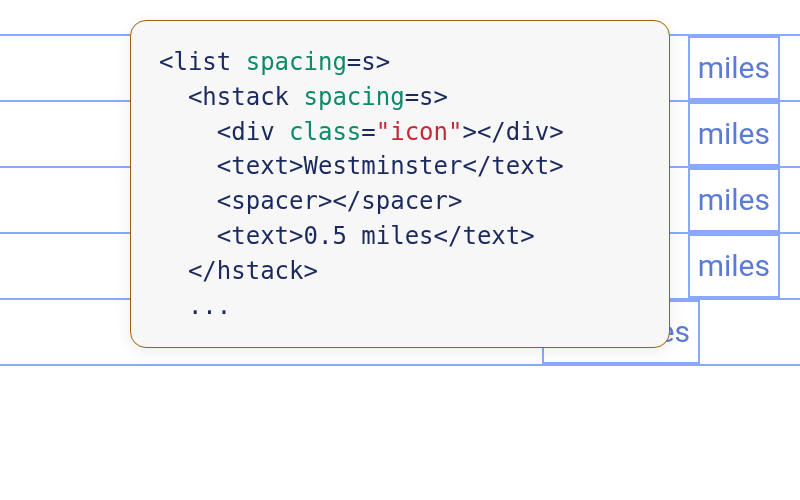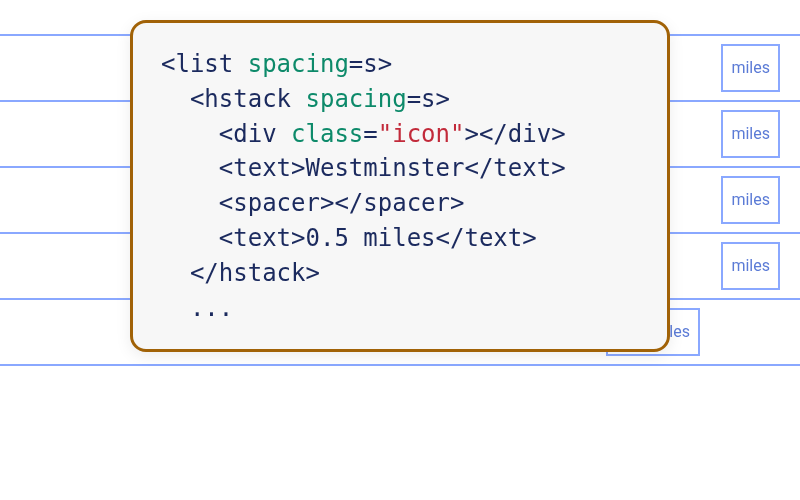--- a/index.html
+++ b/index.html
@@ -26,41 +26,41 @@
     margin-bottom: -2px;
     display: flex;
     align-items: center;
     justify-content: flex-end;
     padding-right: 20px;
   }
   .bg-badge {
     border: 2px solid #8aa8ff;
     background: #fff;
     color: #5b7bd6;
-    font-size: 16px;
+    font-size: 30px;
     padding: 12px 8px;
     line-height: 1.2;
     display: inline-block;
   }
   .bg-row.short {
     width: 720px;
     margin-left: 0;
   }
   .bg-row.last {
     border-bottom: none;
   }
 
   
   .card {
     position: absolute;
     left: 130px;
     top: 20px;
     width: 540px;
     background: #f7f7f7;
-    border: 3px solid #a16207;
+    border: 1px solid #a16207;
     border-radius: 16px;
     box-shadow: 0 4px 16px rgba(0,0,0,0.08);
     padding: 24px 28px 24px 28px;
   }
   .code {
     font-family: "SF Mono", ui-monospace, Menlo, Consolas, monospace;
     font-size: 24px;
     line-height: 1.45;
     white-space: pre;
     color: #1b2a5e;

